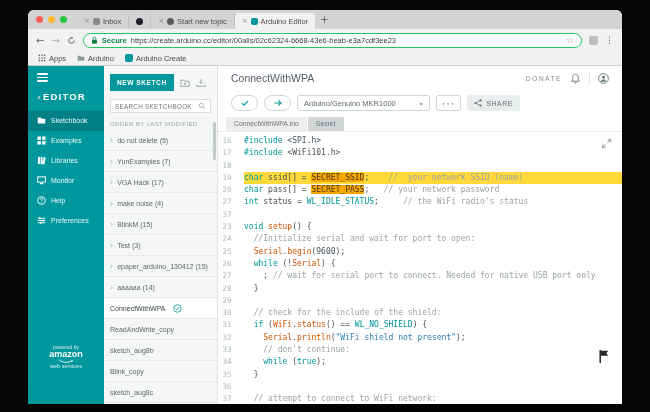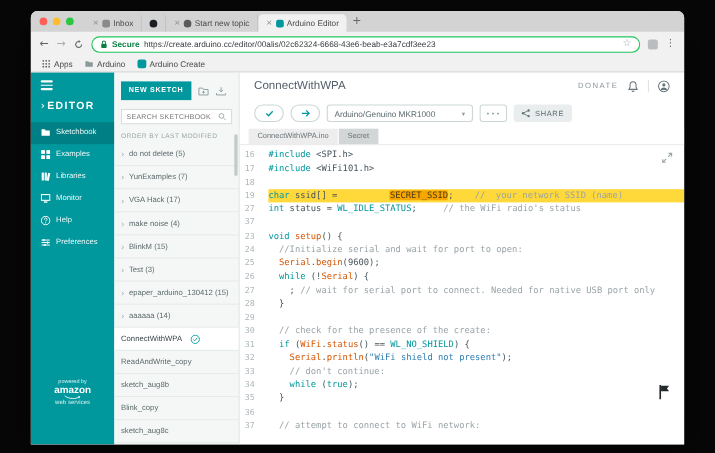--- a/index.html
+++ b/index.html
@@ -116,21 +116,21 @@
 
   .code-area { flex:1; position:relative; overflow:hidden; padding-top:3px;
     font-family:"DejaVu Sans Mono", monospace; font-size:8px; }
   .code-line { display:flex; height:12.3px; line-height:12.3px; white-space:pre; }
   .ln { width:26px; flex:none; text-align:center; padding-right:8px; color:#adb7ba; font-size:7.5px; }
   .code-content { flex:1; }
   .hl-line .code-content { background:var(--hl_line,#ffd83a); }
   .tk-p { color:#45535a; } .tk-kw { color:var(--teal,#00979d); } .tk-const { color:var(--teal,#00979d); }
   .tk-cls { color:#d35400; } .tk-fn { color:#d35400; } .tk-cm { color:#9aa4a8; }
   .tk-str { color:#2e7eb3; } .tk-num { color:#45535a; } .tk-lib { color:#45535a; }
-  .tk-secret { background:var(--hl_token,#f7a600); color:#4a3a10; border-radius:1px;margin-left:43px; }
+  .tk-secret { background:var(--hl_token,#f7a600); color:#4a3a10; border-radius:1px; }
   .expand-btn { position:absolute; top:6px; right:10px; width:11px; height:11px; }
   .expand-btn svg { width:100%; height:100%; display:block; }
   .flag-btn { position:absolute; right:11px; bottom:40px; width:13px; height:15px; }
   .flag-btn svg { width:100%; height:100%; display:block; }
 </style>
 </head>
 <body>
 
 <div class="window">
 
@@ -440,30 +440,31 @@
         <span class="etab active">ConnectWithWPA.ino</span>
         <span class="etab inactive">Secret</span>
       </div>
 
       <div class="code-area">
         <div id="code-lines">
             <div class="code-line"><span class="ln">16</span><span class="code-content"><span class="tk-kw">#include</span><span class="tk-p"> </span><span class="tk-lib">&lt;SPI.h&gt;</span></span></div>
             <div class="code-line"><span class="ln">17</span><span class="code-content"><span class="tk-kw">#include</span><span class="tk-p"> </span><span class="tk-lib">&lt;WiFi101.h&gt;</span></span></div>
             <div class="code-line"><span class="ln">18</span><span class="code-content"></span></div>
             <div class="code-line hl-line"><span class="ln">19</span><span class="code-content"><span class="tk-kw">char</span><span class="tk-p"> ssid[] = </span><span class="tk-secret">SECRET_SSID</span><span class="tk-p">;    </span><span class="tk-cm">//  your network SSID (name)</span></span></div>
+            <div class="code-line"><span class="ln">20</span><span class="code-content"><span class="tk-kw">char</span><span class="tk-p"> pass[] = </span><span class="tk-secret">SECRET_PASS</span><span class="tk-p">;   </span><span class="tk-cm">// your network password</span></span></div>
             <div class="code-line"><span class="ln">27</span><span class="code-content"><span class="tk-kw">int</span><span class="tk-p"> status = </span><span class="tk-const">WL_IDLE_STATUS</span><span class="tk-p">;     </span><span class="tk-cm">// the WiFi radio's status</span></span></div>
             <div class="code-line"><span class="ln">37</span><span class="code-content"></span></div>
             <div class="code-line"><span class="ln">23</span><span class="code-content"><span class="tk-kw">void</span><span class="tk-p"> </span><span class="tk-fn">setup</span><span class="tk-p">() {</span></span></div>
             <div class="code-line"><span class="ln">24</span><span class="code-content"><span class="tk-p">  </span><span class="tk-cm">//Initialize serial and wait for port to open:</span></span></div>
             <div class="code-line"><span class="ln">25</span><span class="code-content"><span class="tk-p">  </span><span class="tk-cls">Serial</span><span class="tk-p">.</span><span class="tk-fn">begin</span><span class="tk-p">(</span><span class="tk-num">9600</span><span class="tk-p">);</span></span></div>
             <div class="code-line"><span class="ln">26</span><span class="code-content"><span class="tk-p">  </span><span class="tk-kw">while</span><span class="tk-p"> (!</span><span class="tk-cls">Serial</span><span class="tk-p">) {</span></span></div>
             <div class="code-line"><span class="ln">27</span><span class="code-content"><span class="tk-p">    ; </span><span class="tk-cm">// wait for serial port to connect. Needed for native USB port only</span></span></div>
             <div class="code-line"><span class="ln">28</span><span class="code-content"><span class="tk-p">  }</span></span></div>
             <div class="code-line"><span class="ln">29</span><span class="code-content"></span></div>
-            <div class="code-line"><span class="ln">30</span><span class="code-content"><span class="tk-p">  </span><span class="tk-cm">// check for the presence of the create:</span></span></div>
+            <div class="code-line"><span class="ln">30</span><span class="code-content"><span class="tk-p">  </span><span class="tk-cm">// check for the include of the shield:</span></span></div>
             <div class="code-line"><span class="ln">31</span><span class="code-content"><span class="tk-p">  </span><span class="tk-kw">if</span><span class="tk-p"> (</span><span class="tk-cls">WiFi</span><span class="tk-p">.</span><span class="tk-fn">status</span><span class="tk-p">() == </span><span class="tk-const">WL_NO_SHIELD</span><span class="tk-p">) {</span></span></div>
             <div class="code-line"><span class="ln">32</span><span class="code-content"><span class="tk-p">    </span><span class="tk-cls">Serial</span><span class="tk-p">.</span><span class="tk-fn">println</span><span class="tk-p">(</span><span class="tk-str">"WiFi shield not present"</span><span class="tk-p">);</span></span></div>
             <div class="code-line"><span class="ln">33</span><span class="code-content"><span class="tk-p">    </span><span class="tk-cm">// don't continue:</span></span></div>
             <div class="code-line"><span class="ln">34</span><span class="code-content"><span class="tk-p">    </span><span class="tk-kw">while</span><span class="tk-p"> (</span><span class="tk-kw">true</span><span class="tk-p">);</span></span></div>
             <div class="code-line"><span class="ln">35</span><span class="code-content"><span class="tk-p">  }</span></span></div>
             <div class="code-line"><span class="ln">36</span><span class="code-content"></span></div>
             <div class="code-line"><span class="ln">37</span><span class="code-content"><span class="tk-p">  </span><span class="tk-cm">// attempt to connect to WiFi network:</span></span></div>
           </div>
         <span class="expand-btn">
           <svg viewBox="0 0 12 12">

